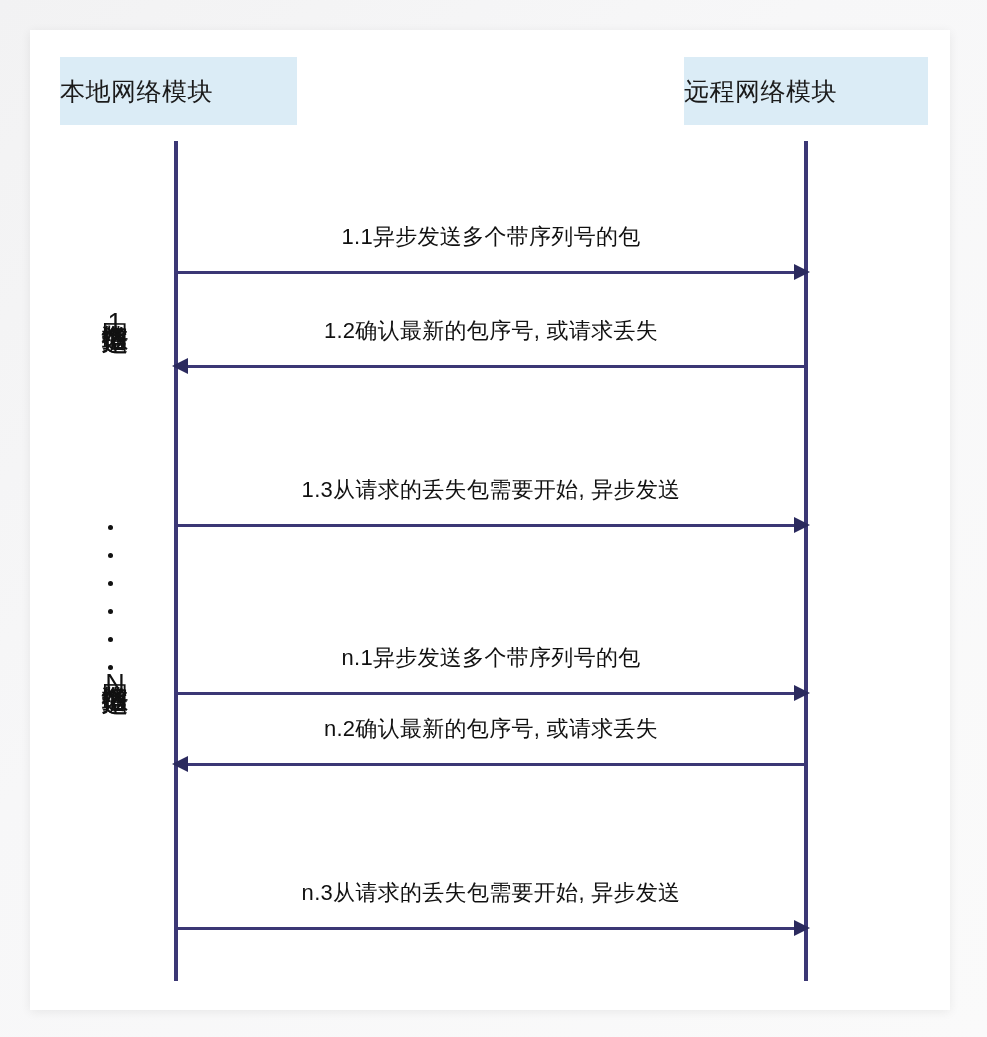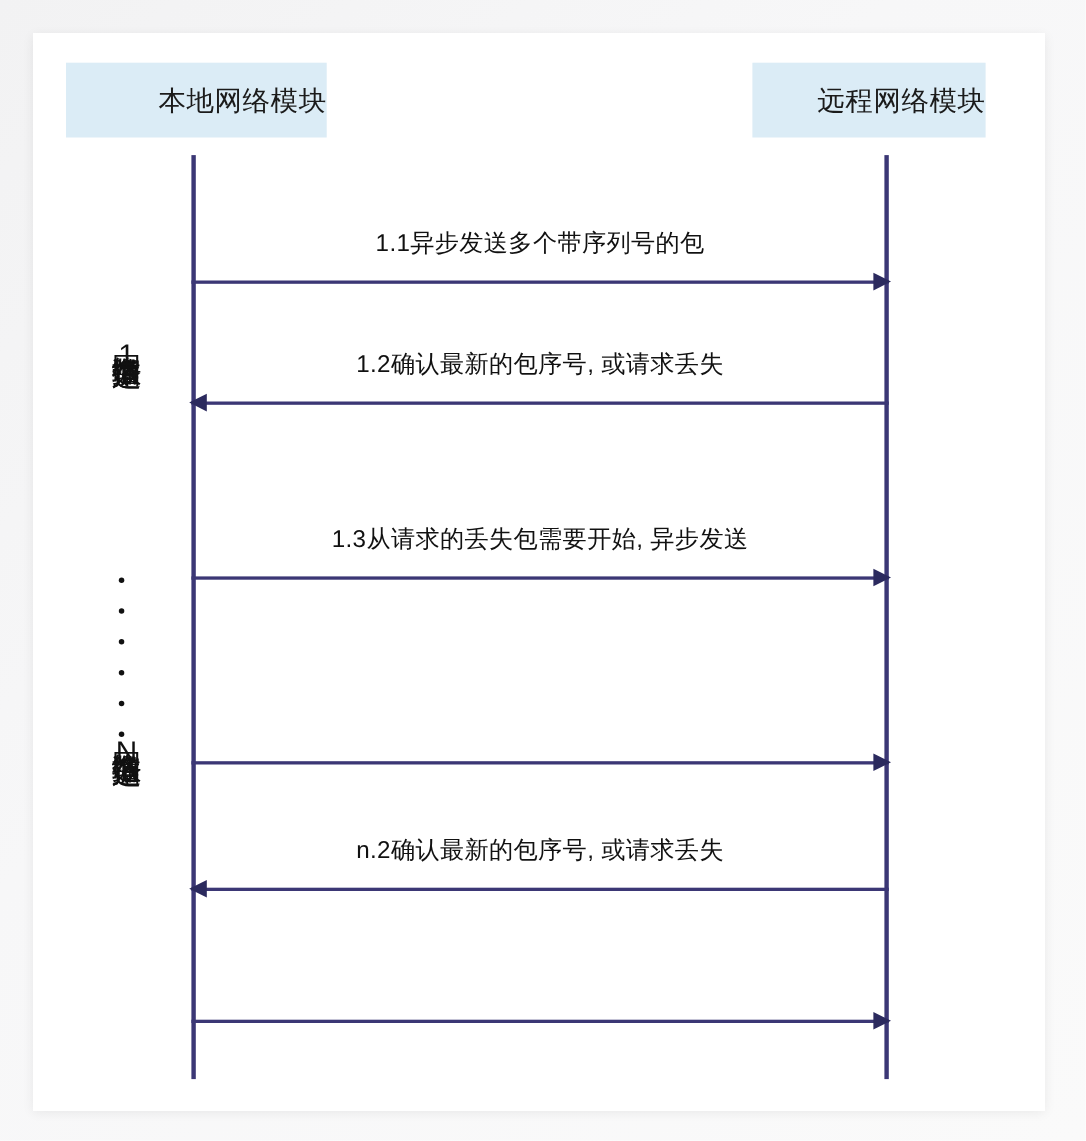--- a/index.html
+++ b/index.html
@@ -26,33 +26,33 @@
     width: 920px; height: 980px;
     background: #ffffff;
     box-shadow: 0 2px 10px rgba(0,0,0,0.07);
   }
   
   .participant {
     position: absolute;
     background: #dbecf6;
     display: flex;
     align-items: center;
-    justify-content: flex-end;
+    justify-content: flex-start;
     color: #1b1b1b;
     font-size: 25px;
     letter-spacing: 0.5px;
     white-space: nowrap;
   }
   #participant-local {
     left: 30px; top: 27px;
     width: 237px; height: 68px;
   }
   #participant-remote {
     left: 654px; top: 27px;
-    width: 212px; height: 68px;
+    width: 244px; height: 68px;
   }
   
   .lifeline {
     position: absolute;
     width: 4px;
     background: #3b3775;
     top: 111px;
     height: 840px;
   }
   #lifeline-local { left: 144px; }
@@ -92,25 +92,25 @@
   }
   .message.dir-right .arrow-head {
     right: -2px;
     border-left: 16px solid #2b2a5e;
   }
   .message.dir-left .arrow-head {
     left: -2px;
     border-right: 16px solid #2b2a5e;
   }
 
-  #msg-1 { top: 176px; }
+  #msg-1 { top: 192px; }
   #msg-2 { top: 286px; }
   #msg-3 { top: 413px; margin-top: 32px; }
   #msg-4 { top: 613px; }
-  #msg-5 { top: 728px; }
+  #msg-5 { top: 684px; }
   #msg-6 { top: 848px; }
 
   
   .vlabel {
     position: absolute;
     left: 62px;
     width: 36px;
     writing-mode: vertical-rl;
     text-orientation: upright;
     font-size: 27px;
@@ -183,28 +183,30 @@
     <div class="arrow-head"></div>
   </div>
 
   <div class="message dir-right" id="msg-3">
     <div class="msg-label">1.3从请求的丢失包需要开始, 异步发送</div>
     <div class="msg-line"></div>
     <div class="arrow-head"></div>
   </div>
 
   <div class="message dir-right" id="msg-4">
+    <div class="msg-label">n.1异步发送多个带序列号的包</div>
     <div class="msg-line"></div>
     <div class="arrow-head"></div>
   </div>
 
   <div class="message dir-left" id="msg-5">
     <div class="msg-label">n.2确认最新的包序号, 或请求丢失</div>
     <div class="msg-line"></div>
     <div class="arrow-head"></div>
   </div>
 
   <div class="message dir-right" id="msg-6">
+    <div class="msg-label">n.3从请求的丢失包需要开始, 异步发送</div>
     <div class="msg-line"></div>
     <div class="arrow-head"></div>
   </div>
 
 </div>
 
 </body></html>

